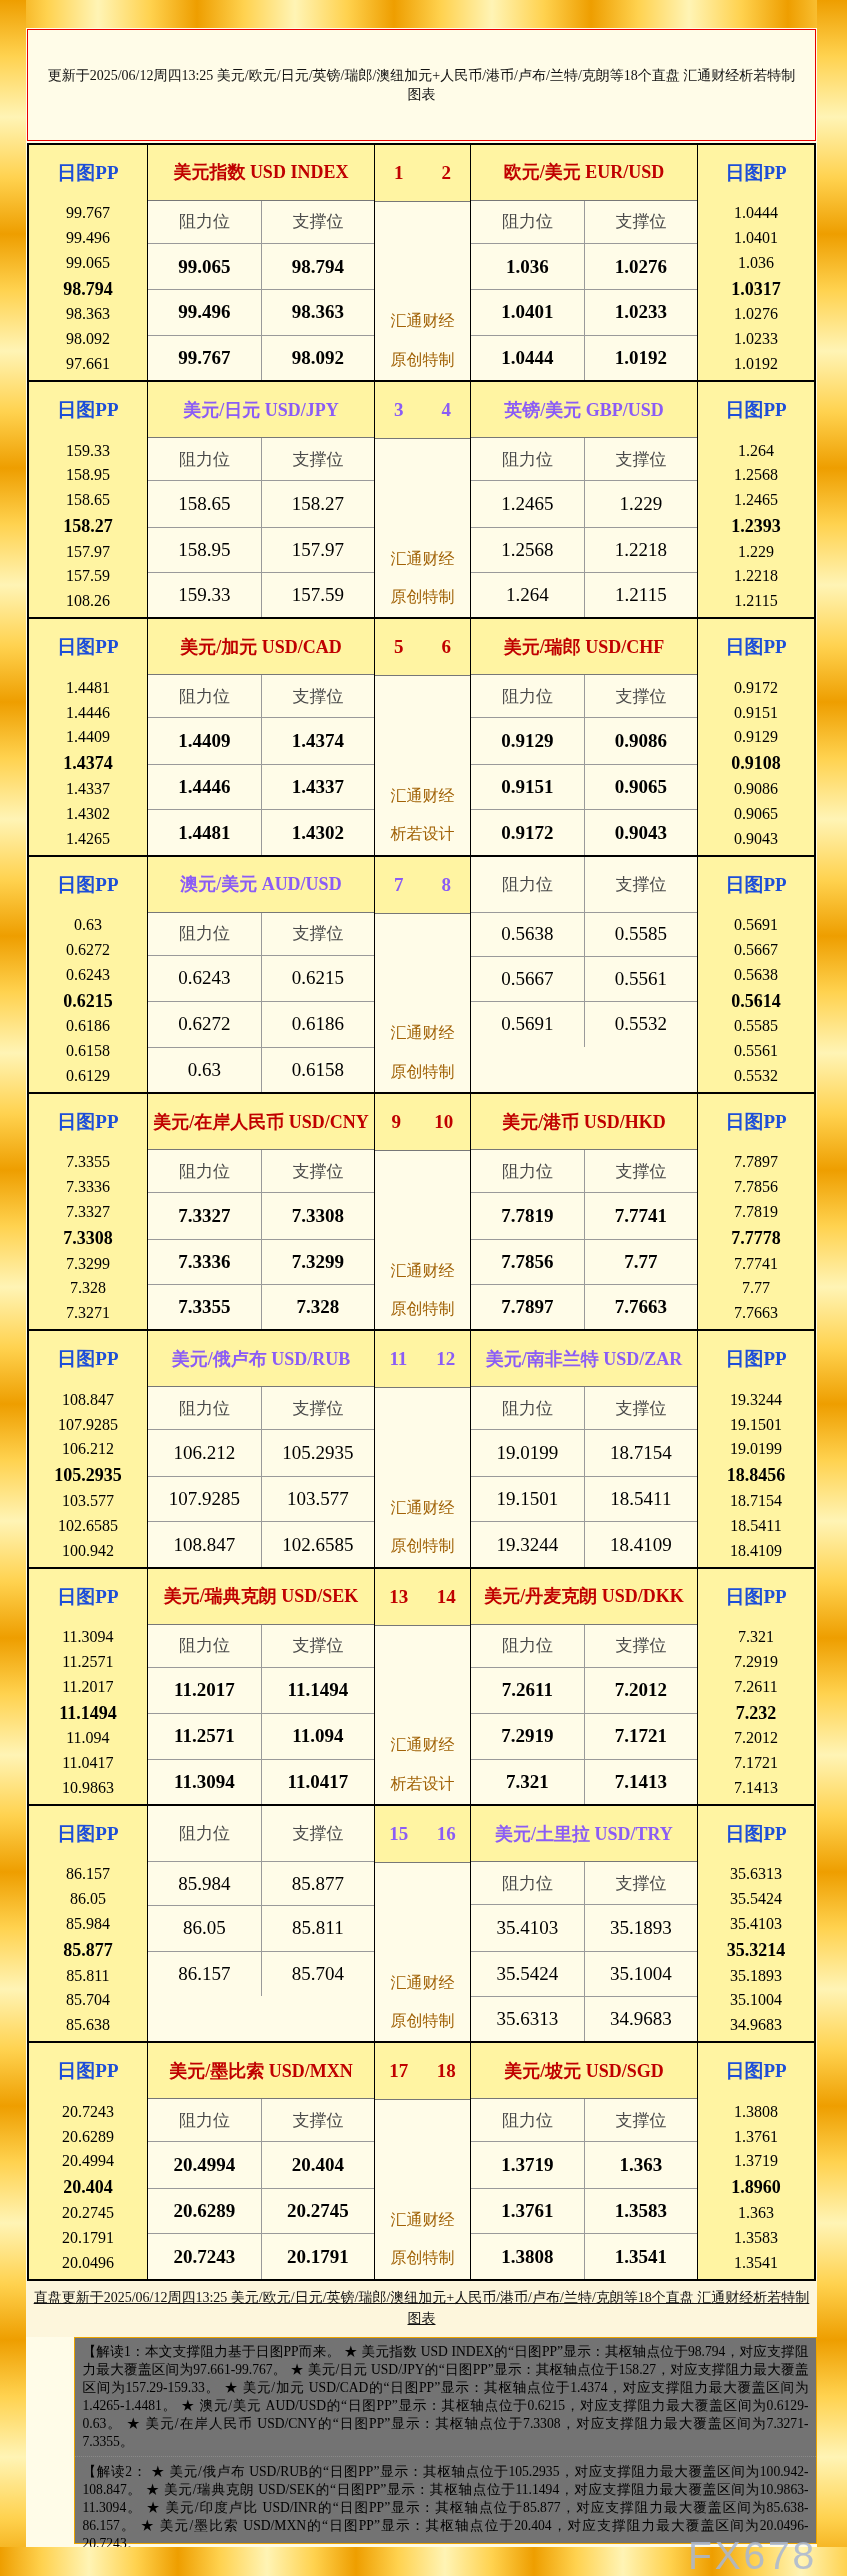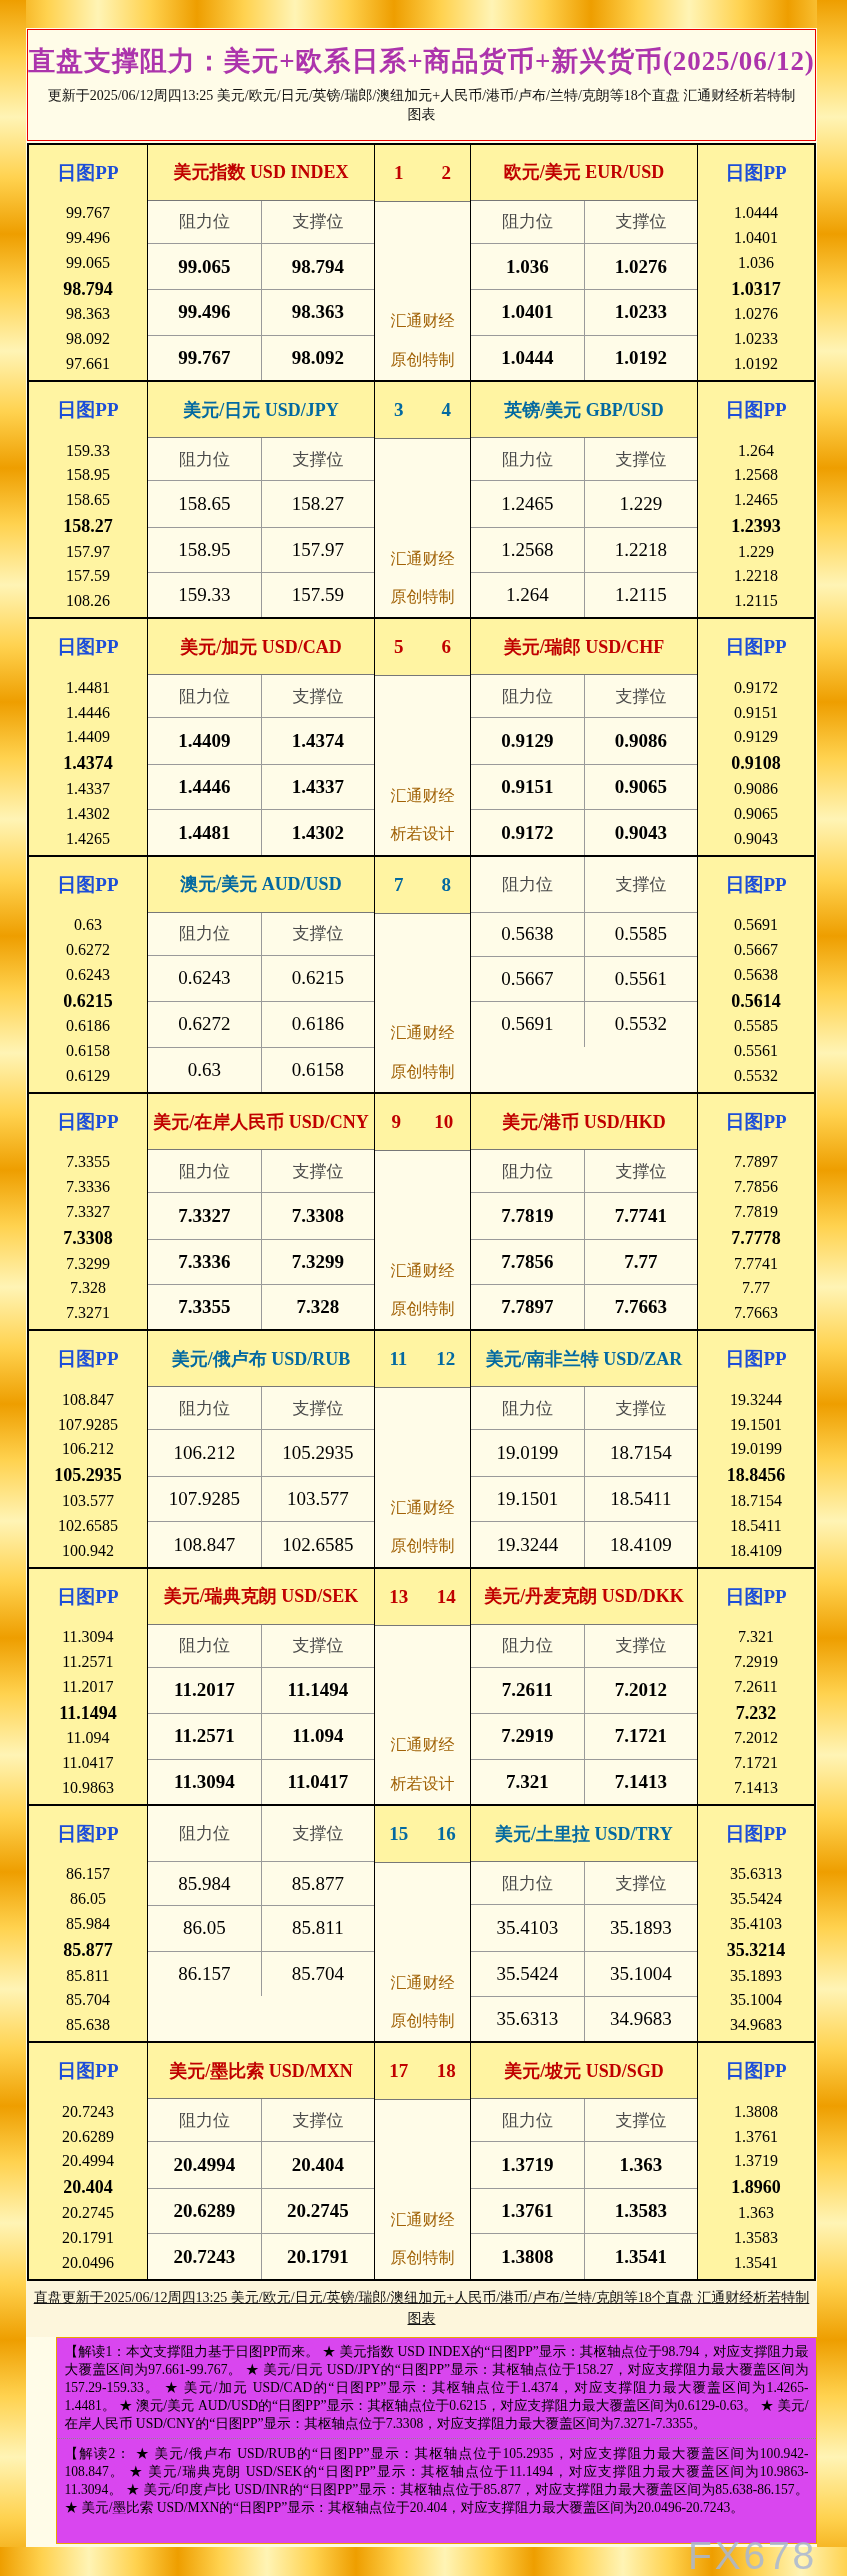--- a/index.html
+++ b/index.html
@@ -46,52 +46,51 @@
   .pair{display:grid;grid-template-rows:56px 43px 1fr 1fr 1fr;grid-template-columns:1fr 1fr;}
   .phead{grid-column:1 / span 2;background:#fff4a2;display:flex;align-items:center;justify-content:center;
     font-weight:bold;font-size:18px;white-space:nowrap;overflow:hidden;border-bottom:0.9px solid #777;}
   .psubcell{display:flex;align-items:center;justify-content:center;font-size:17px;color:#4a4a4a;
     border-bottom:0.9px solid #9a9a9a;}
   .psubcell + .psubcell{border-left:0.9px solid #9a9a9a;}
   .pcell{display:flex;align-items:center;justify-content:center;font-size:19px;color:#000;}
   .pcell.c2{border-left:0.9px solid #9a9a9a;}
   .pcell.r2,.pcell.r3{border-top:0.9px solid #9a9a9a;}
   .accent-red .phead,.accent-red .nums{color:#c00000;}
-  .accent-purple .phead,.accent-purple .nums{color:#0369a1;}
+  .accent-purple .phead,.accent-purple .nums{color:#8b5cf6;}
   .accent-red .pcell{font-weight:bold;}
 
   .cent{display:flex;flex-direction:column;}
   .nums{height:56px;background:#fff4a2;display:flex;align-items:center;justify-content:space-around;
     font-weight:bold;font-size:19px;border-bottom:0.9px solid #777;}
   .wm{margin-top:auto;text-align:center;color:#a16207;font-size:16px;line-height:2.4;
     padding-bottom:1px;font-family:"Liberation Sans","DejaVu Sans",sans-serif;}
 
   
   .update{height:56px;display:flex;align-items:center;justify-content:center;text-align:center;
     font-size:14px;line-height:20.6px;color:#111;padding:0 7.5px;background:#fdf6dc;text-decoration:underline;}
-  .notes{box-sizing:border-box;height:207px;margin-left:30px;margin-right:0;
-    border:0.9px solid #eba400;background:#d946ef;}
+  .notes{box-sizing:border-box;height:207px;margin-left:48px;margin-right:0;
+    border:0.9px solid #eba400;background:#737373;}
   .note{padding:5.6px 7.5px 4.7px 7.5px;font-size:13.6px;line-height:18px;color:#000;text-align:justify;}
   .note + .note{border-top:0.9px dotted #8a8a8a;}
 
   .fx{position:absolute;right:30px;bottom:0px;z-index:4;font-size:39px;line-height:41px;
     color:rgba(168,182,210,0.85);letter-spacing:2.8px;
     font-family:"Liberation Sans","DejaVu Sans",sans-serif;}
 </style>
 </head>
 <body>
 
 <div class="frame frame-top"></div>
 <div class="frame frame-left"></div>
 <div class="frame frame-right"></div>
 <div class="frame frame-bottom"></div>
 
 <div class="content">
   <div class="title-box">
-    <h1>直盘支撑阻力：美元+欧系日系+商品货币+新兴货币(2025/06/12)</h1>
     <div class="subtitle">更新于2025/06/12周四13:25 美元/欧元/日元/英镑/瑞郎/澳纽加元+人民币/港币/卢布/兰特/克朗等18个直盘 汇通财经析若特制图表</div>
   </div>
 
   <div class="table-area" id="rows-host">
   <div class="brow accent-red">
     <div class="ppcol">
       <div class="pphead">日图PP</div>
       <div class="ppvals">
         <div class="ppv">99.767</div>
         <div class="ppv">99.496</div>

